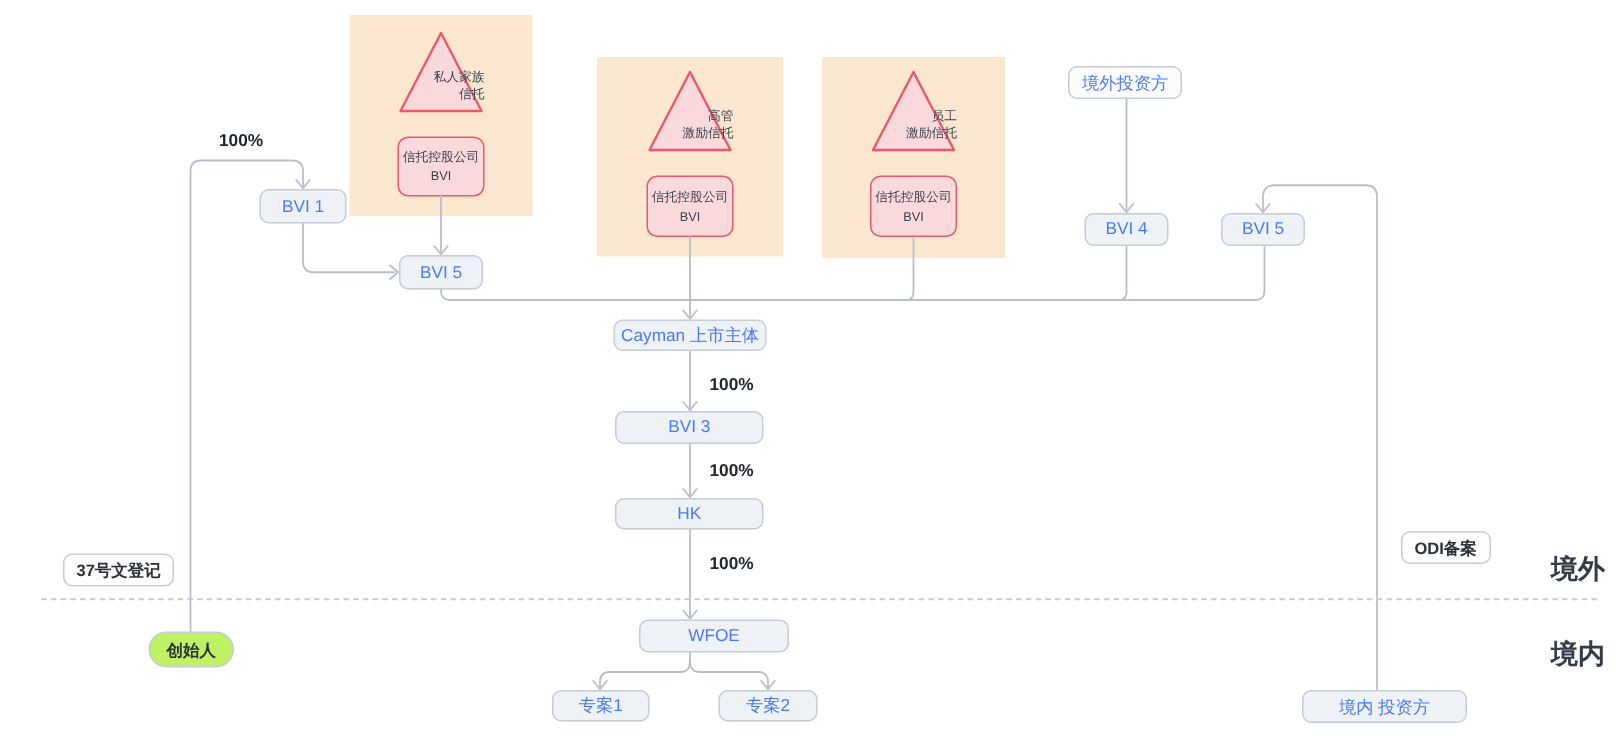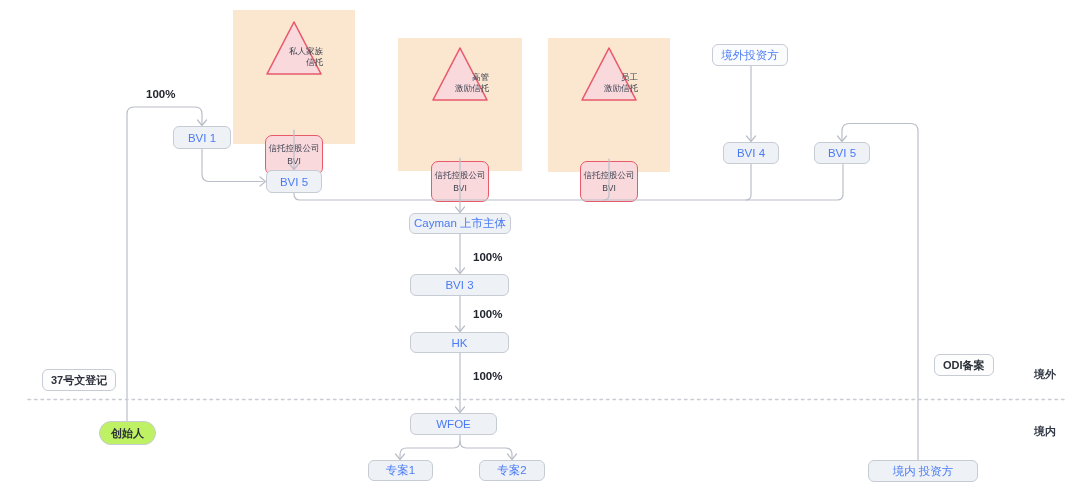--- a/index.html
+++ b/index.html
@@ -9,37 +9,37 @@
   .wires{position:absolute;left:0;top:0;z-index:2;}
 
   
   .trust-group{position:absolute;background:#fbe6d0;z-index:1;}
   .tri-wrap{position:absolute;left:50%;transform:translateX(-50%);}
   .tri-label{position:absolute;left:0;top:46%;width:100%;text-align:right;
              font-size:8.5px;line-height:1.35;color:#3c4250;}
   .trust-co{position:absolute;left:50%;transform:translateX(-50%);
             background:#fad9dd;border:1.4px solid #e8596a;border-radius:7px;
             display:flex;flex-direction:column;align-items:center;justify-content:center;
-            font-size:8.5px;line-height:1.5;color:#3c4250;box-sizing:border-box;margin-top:44px;}
+            font-size:8.5px;line-height:1.5;color:#3c4250;box-sizing:border-box;}
 
   
   .node{position:absolute;box-sizing:border-box;background:#eef1f5;border:1px solid #c6cbd4;
         border-radius:6px;display:flex;align-items:center;justify-content:center;
         color:#4a7bf5;font-weight:normal;font-size:11.5px;white-space:nowrap;z-index:3;}
   .node.white{background:#fbfcfd;}
 
   
   .tag{position:absolute;box-sizing:border-box;background:#fdfdfe;border:1px solid #c6cbd4;
        border-radius:6px;display:inline-flex;align-items:center;justify-content:center;
        padding:1px 8px;height:22px;color:#2b3039;font-weight:bold;font-size:11px;
        white-space:nowrap;z-index:3;}
   .pill{border-radius:12px;background:#bef264;}
 
   .pct{position:absolute;color:#22262e;font-weight:bold;font-size:11.5px;z-index:3;white-space:nowrap;}
-  .zone{position:absolute;color:#343a46;font-weight:bold;font-size:11px;z-index:3;white-space:nowrap;}
+  .zone{position:absolute;color:#343a46;font-weight:bold;font-size:18px;z-index:3;white-space:nowrap;}
 </style>
 </head>
 <body>
 
 <div class="canvas">
 
   <svg class="wires" width="1080" height="493" viewBox="0 0 1080 493" fill="none" stroke="#b9bec8" stroke-width="1.2" stroke-linecap="round" stroke-linejoin="round">
 
     <path d="M127 423 V114 Q127 107 134 107 H195 Q202 107 202 114 V124"></path>
     <path d="M197.5 120 L202 125.5 L206.5 120"></path>
@@ -127,21 +127,21 @@
   </div>
 
   <div class="node" style="left:173px;top:126px;width:58px;height:23px">BVI 1</div>
   <div class="node" style="left:266px;top:170px;width:56px;height:23px">BVI 5</div>
   <div class="node white" style="left:712px;top:44px;width:76px;height:22px">境外投资方</div>
   <div class="node" style="left:723px;top:142px;width:56px;height:22px">BVI 4</div>
   <div class="node" style="left:814px;top:142px;width:56px;height:22px">BVI 5</div>
   <div class="node" style="left:409px;top:213px;width:102px;height:21px">Cayman 上市主体</div>
   <div class="node" style="left:410px;top:274px;width:99px;height:22px">BVI 3</div>
   <div class="node" style="left:410px;top:332px;width:99px;height:21px">HK</div>
-  <div class="node" style="left:410px;top:413px;width:87px;height:22px">WFOE</div>
+  <div class="node" style="left:426px;top:413px;width:100px;height:22px">WFOE</div>
   <div class="node" style="left:368px;top:460px;width:65px;height:21px">专案1</div>
   <div class="node" style="left:479px;top:460px;width:66px;height:21px">专案2</div>
   <div class="node" style="left:868px;top:460px;width:110px;height:22px">境内 投资方</div>
 
   <div class="tag" style="left:42px;top:369px">37号文登记</div>
   <div class="tag" style="left:934px;top:354px">ODI备案</div>
   <div class="tag pill" style="left:99px;top:421px;height:24px;padding:0 11px">创始人</div>
 
   <div class="pct" style="left:146px;top:88px">100%</div>
   <div class="pct" style="left:473px;top:251px">100%</div>

